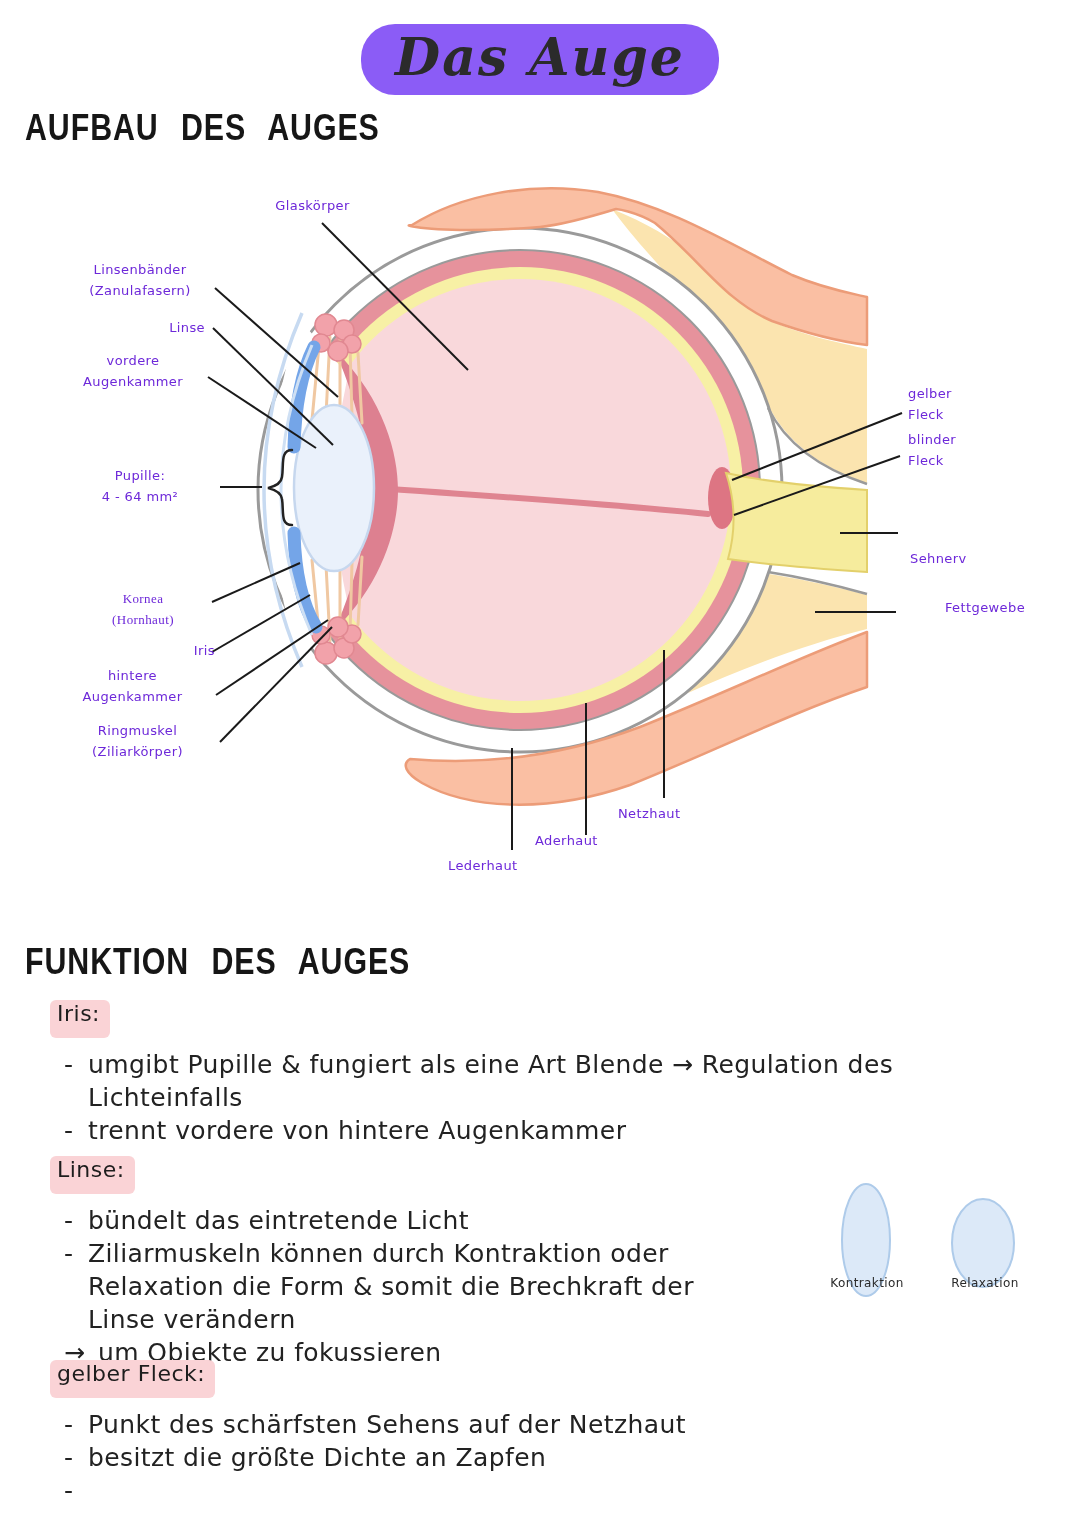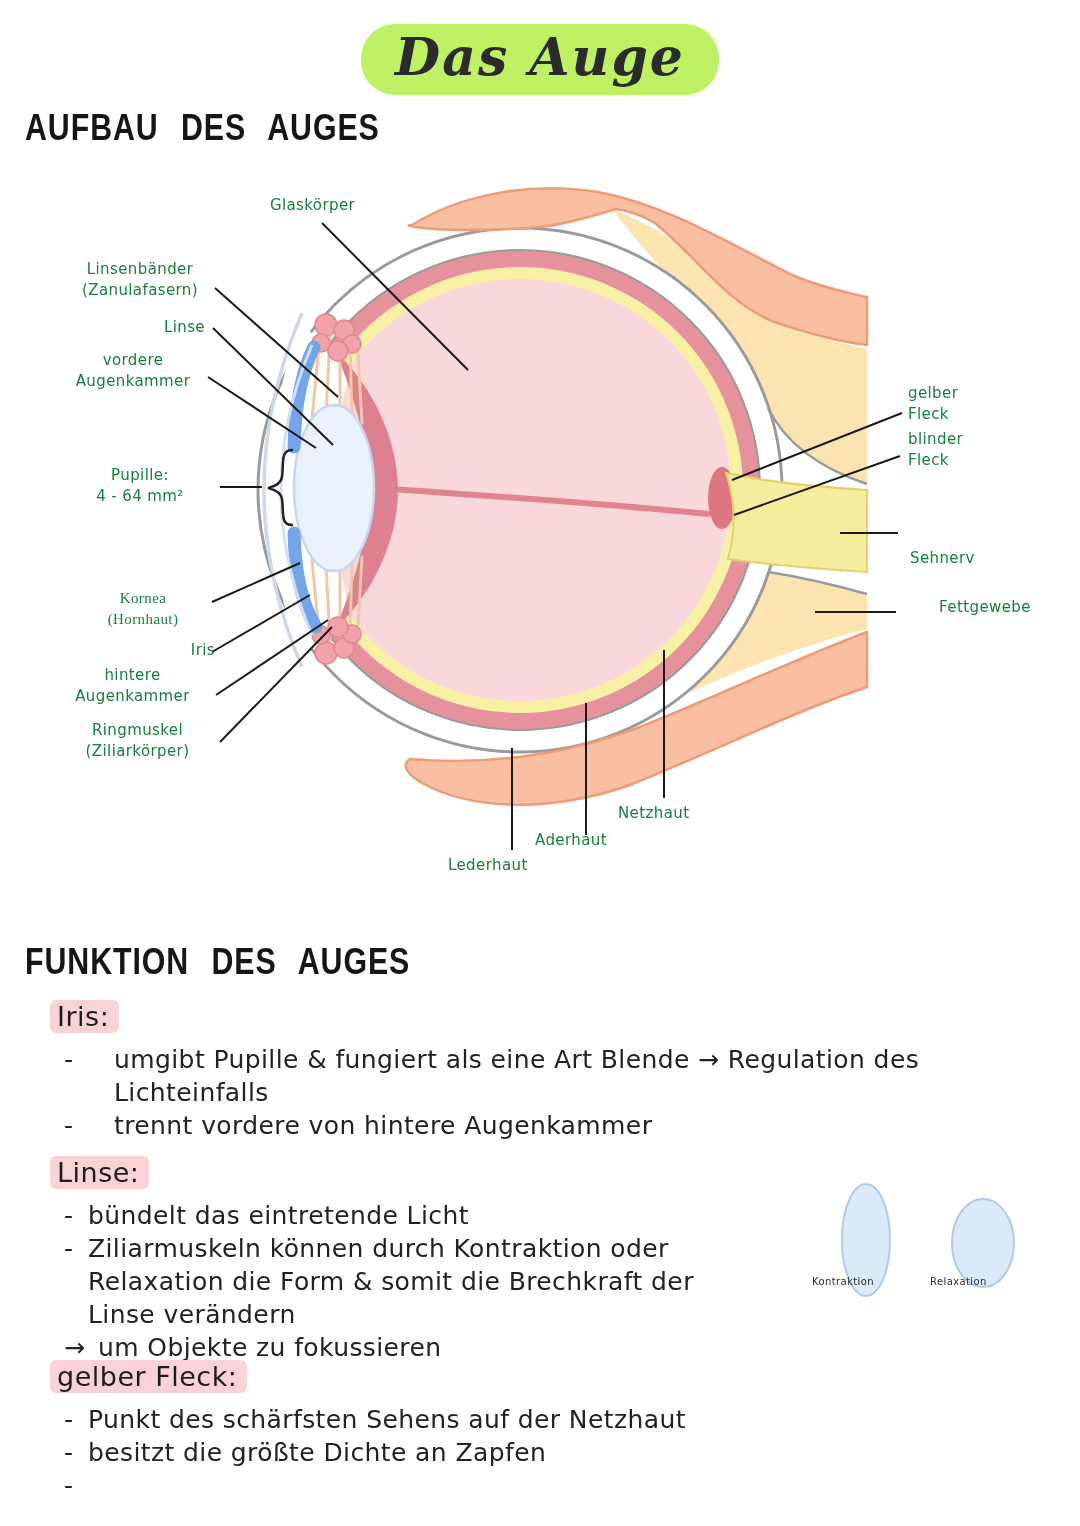--- a/index.html
+++ b/index.html
@@ -1,44 +1,44 @@
 <!DOCTYPE html>
 <html><head>
 <meta charset="utf-8">
 <style>
   html,body{margin:0;padding:0;background:#ffffff;}
   .page{position:relative;width:1080px;height:1526px;background:#ffffff;overflow:hidden;
         font-family:"DejaVu Sans", sans-serif;color:#222;}
   
   .title-wrap{position:absolute;top:24px;left:0;width:100%;text-align:center;}
-  .title-pill{display:inline-block;background:#bef264;border-radius:34px;padding:2px 34px 8px 34px;}
+  .title-pill{display:inline-block;background:#8b5cf6;border-radius:34px;padding:2px 34px 8px 34px;}
   .title-text{font-family:"DejaVu Serif", serif;font-style:italic;font-weight:700;
               font-size:52px;letter-spacing:2px;color:#2b2b2b;}
   
   .heading{position:absolute;left:25px;font-family:"Liberation Sans", sans-serif;font-weight:700;
            font-size:33px;letter-spacing:1px;word-spacing:14px;color:#161616;
            transform:scale(.92,1.12);transform-origin:left top;white-space:nowrap;}
   
   .diagram{position:absolute;top:165px;left:0;width:1080px;height:740px;}
   .diagram svg{position:absolute;top:0;left:0;}
-  .dlabel{position:absolute;font-size:15px;line-height:21px;letter-spacing:.4px;color:#15803d;}
+  .dlabel{position:absolute;font-size:13px;line-height:21px;letter-spacing:.4px;color:#6d28d9;}
   .dlabel.c{text-align:center;} .dlabel.r{text-align:right;} .dlabel.l{text-align:left;}
   
   .fblock{position:absolute;left:50px;width:1010px;}
-  .ftitle{display:inline-block;background:#FAD3D6;border-radius:6px;padding:1px 10px 1px 7px;
-          font-size:27px;letter-spacing:.5px;color:#1d1d1d;}
+  .ftitle{display:inline-block;background:#FAD3D6;border-radius:6px;padding:1px 10px 12px 7px;
+          font-size:22px;letter-spacing:.5px;color:#1d1d1d;}
   .bullets{margin-top:10px;margin-left:14px;}
   .bullet{display:flex;align-items:flex-start;font-size:25px;line-height:33px;letter-spacing:.4px;}
   .bm{flex:none;width:24px;}
   .bt{display:block;}
-  .iris-b .bt{max-width:950px;margin-left:26px;}
+  .iris-b .bt{max-width:950px;}
   .linse-b .bt{max-width:660px;}
   .note .bm{width:34px;}
   .lens-fig{position:absolute;}
-  .fig-label{position:absolute;font-size:10px;letter-spacing:.4px;color:#2a2a2a;text-align:left;width:110px;}
+  .fig-label{position:absolute;font-size:12px;letter-spacing:.4px;color:#2a2a2a;text-align:center;width:110px;}
 </style>
 </head>
 <body>
 
 <div class="page">
 
   <div class="title-wrap">
     <span class="title-pill"><span class="title-text">Das Auge</span></span>
   </div>
 

